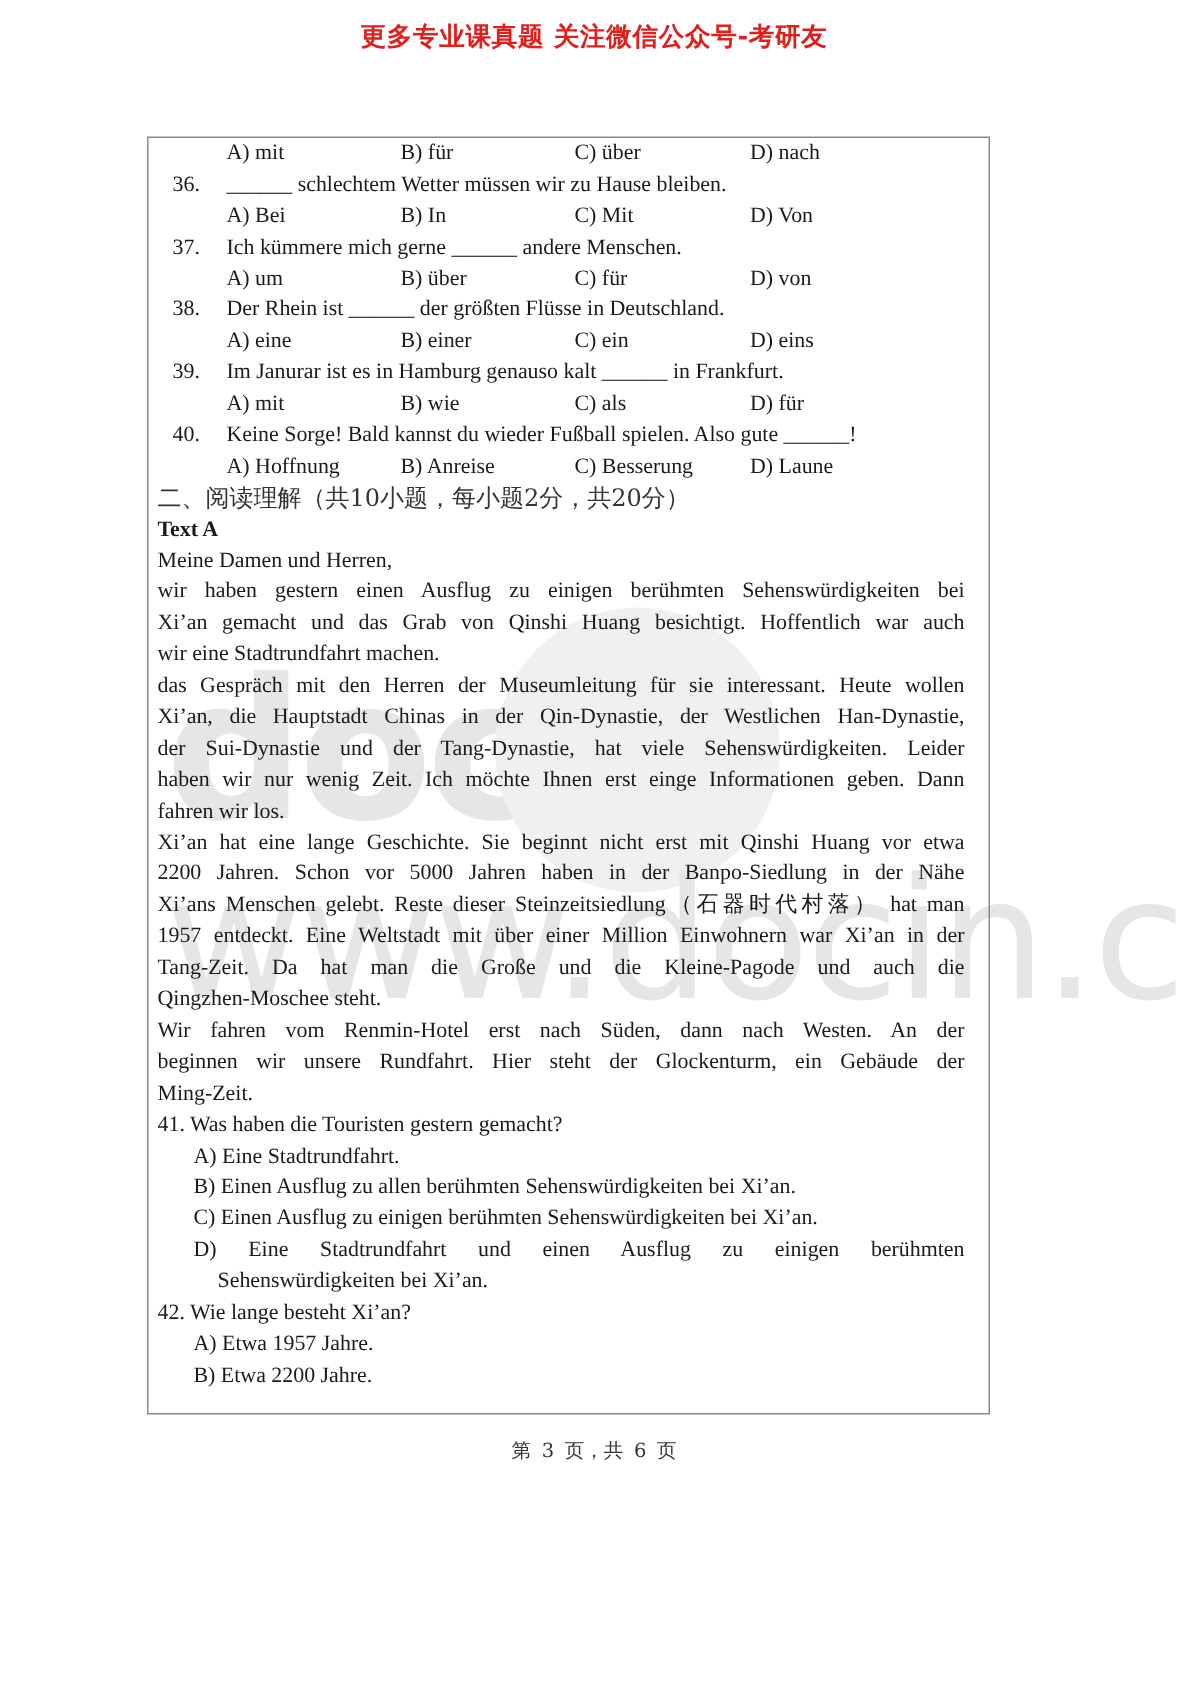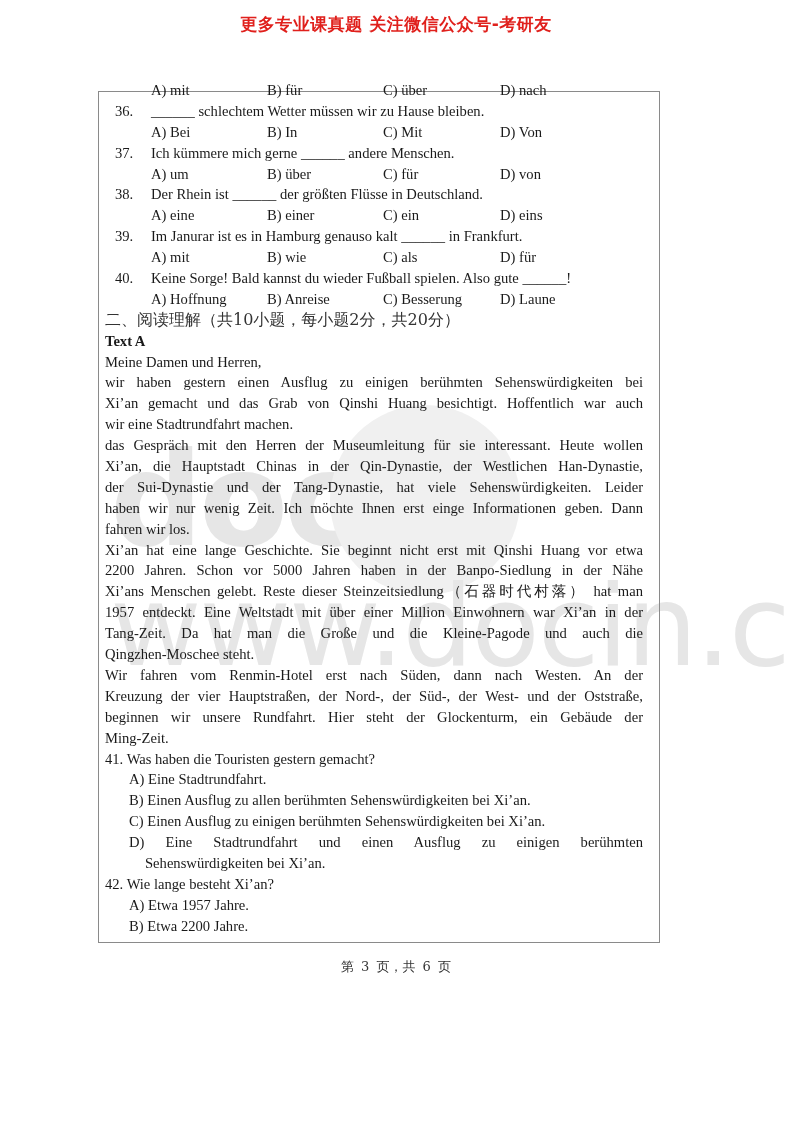--- a/index.html
+++ b/index.html
@@ -13,21 +13,21 @@
     font-size: 17px; letter-spacing: 0.5px;
   }
   .watermark {
     position: absolute; left: 0; top: 0; width: 792px; height: 1122px; pointer-events: none; z-index: 0;
   }
   .box {
     position: absolute; left: 98px; top: 91px; width: 562px; height: 852px;
     border: 1.5px solid #8a8a8a; box-sizing: border-box; z-index: 1;
   }
   .content {
-    position: absolute; left: 105px; top: 80px; width: 538px; z-index: 2;
+    position: absolute; left: 105px; top: 92px; width: 538px; z-index: 2;
     font-size: 14.6px; line-height: 20.9px;
   }
   .line { height: 20.9px; white-space: nowrap; position: relative; }
   .opts { position: relative; height: 20.9px; }
   .opts span { position: absolute; top: 0; }
   .o0 { left: 46px; } .o1 { left: 162px; } .o2 { left: 278px; } .o3 { left: 395px; }
   .qnum { position: absolute; left: 10px; }
   .qtext { position: absolute; left: 46px; }
   .section { font-family: "DejaVu Serif", "Liberation Serif", serif; font-size: 16px; color: #333; }
   .textA { font-weight: bold; }
@@ -141,21 +141,20 @@
     <div class="line para-full" style="text-align-last: justify;">Xi’an hat eine lange Geschichte. Sie beginnt nicht erst mit Qinshi Huang vor etwa</div>
     <div class="line para-full" style="text-align-last: justify;">2200 Jahren. Schon vor 5000 Jahren haben in der Banpo-Siedlung in der Nähe</div>
     <div class="line para-full" style="text-align-last: justify;">Xi’ans Menschen gelebt. Reste dieser Steinzeitsiedlung（石器时代村落） hat man</div>
     <div class="line para-full" style="text-align-last: justify;">1957 entdeckt. Eine Weltstadt mit über einer Million Einwohnern war Xi’an in der</div>
     <div class="line para-full" style="text-align-last: justify;">Tang-Zeit. Da hat man die Große und die Kleine-Pagode und auch die</div>
     <div class="line">Qingzhen-Moschee steht.</div>
   </div>
 
   <div>
     <div class="line para-full" style="text-align-last: justify;">Wir fahren vom Renmin-Hotel erst nach Süden, dann nach Westen. An der</div>
-    <div class="line para-full" style="text-align-last: justify;">Kreuzung der vier Hauptstraßen, der Nord-, der Süd-, der West- und der Oststraße,</div>
     <div class="line para-full" style="text-align-last: justify;">beginnen wir unsere Rundfahrt. Hier steht der Glockenturm, ein Gebäude der</div>
     <div class="line">Ming-Zeit.</div>
   </div>
 
   <div>
     <div class="line">41. Was haben die Touristen gestern gemacht?</div>
     <div class="line mcq-line">A) Eine Stadtrundfahrt.</div>
     <div class="line mcq-line">B) Einen Ausflug zu allen berühmten Sehenswürdigkeiten bei Xi’an.</div>
     <div class="line mcq-line">C) Einen Ausflug zu einigen berühmten Sehenswürdigkeiten bei Xi’an.</div>
     <div class="line mcq-d">D) Eine Stadtrundfahrt und einen Ausflug zu einigen berühmten</div>

